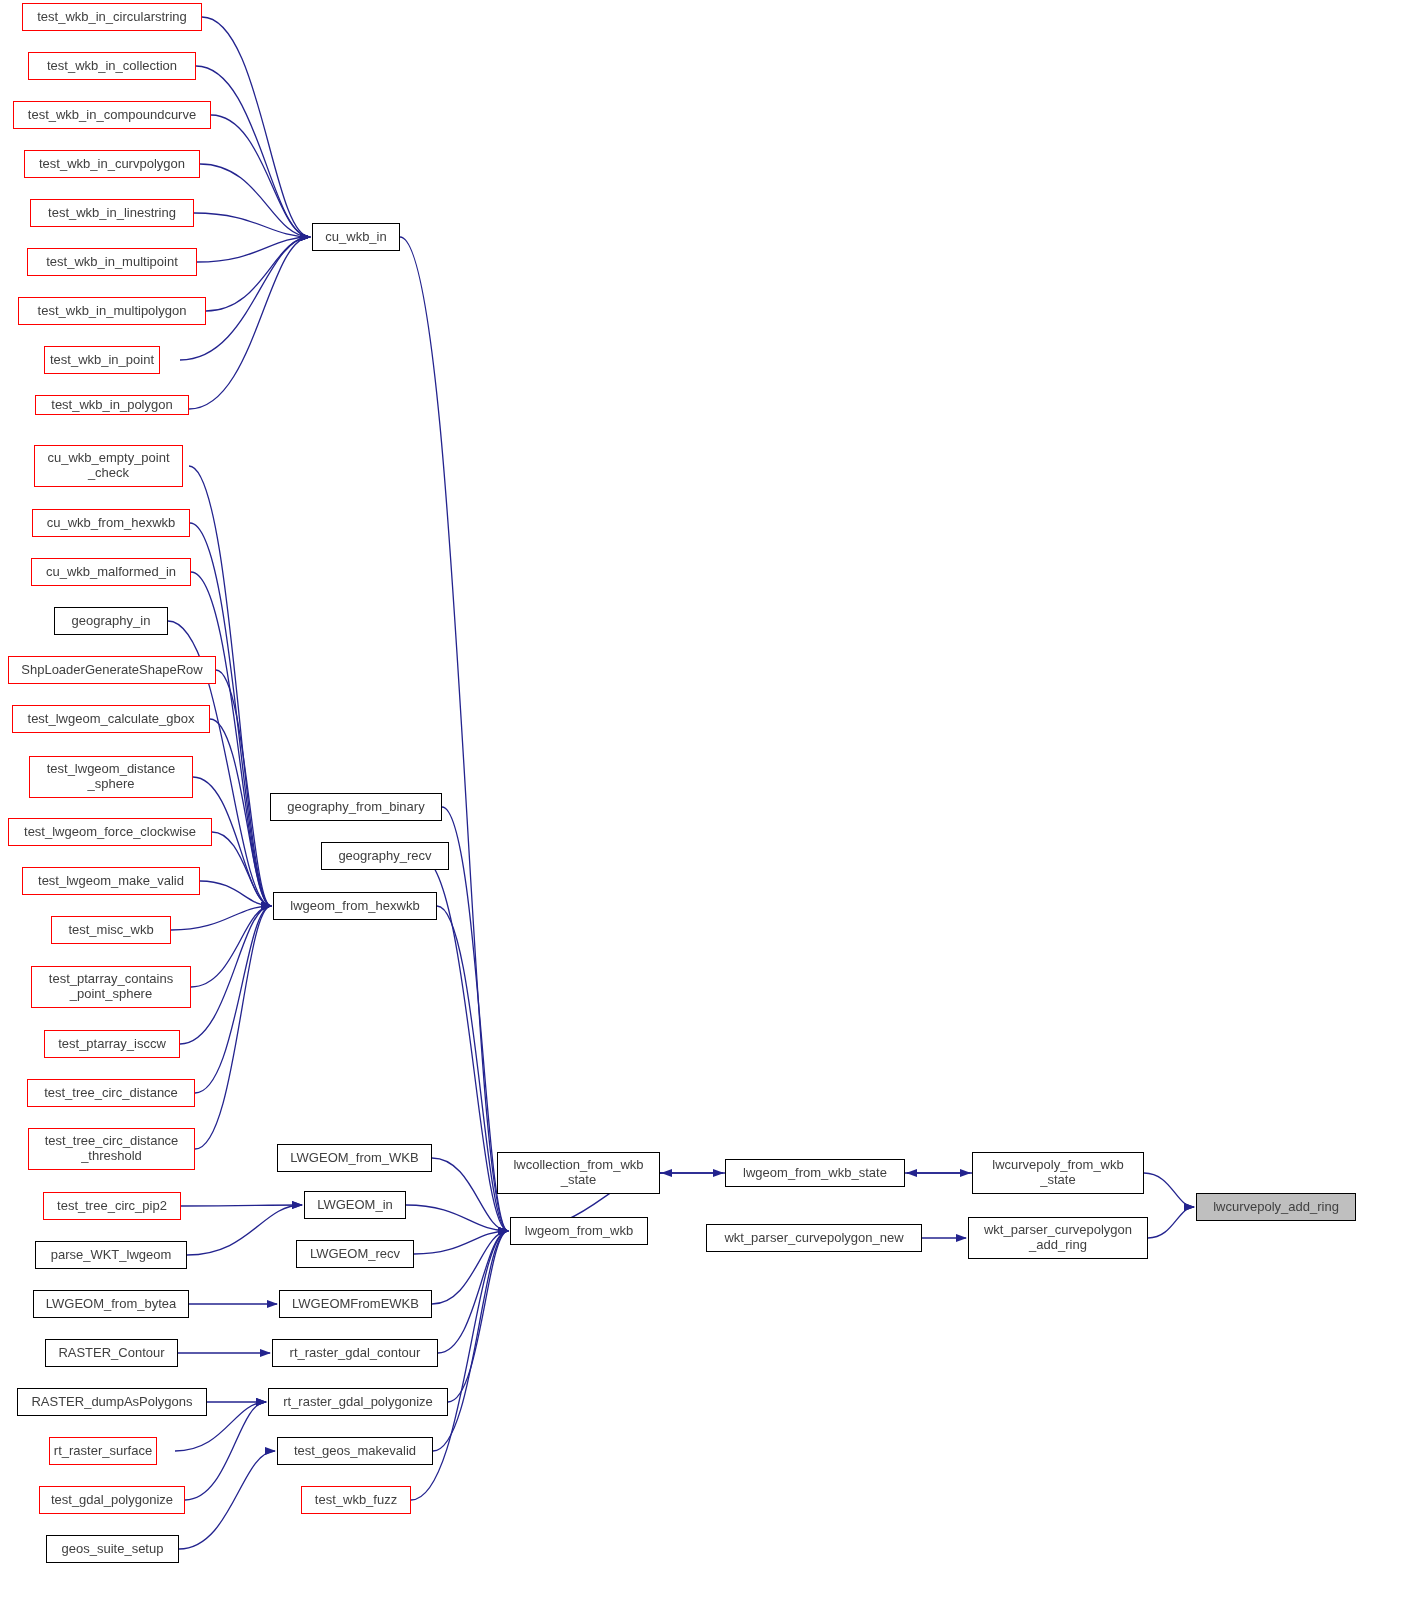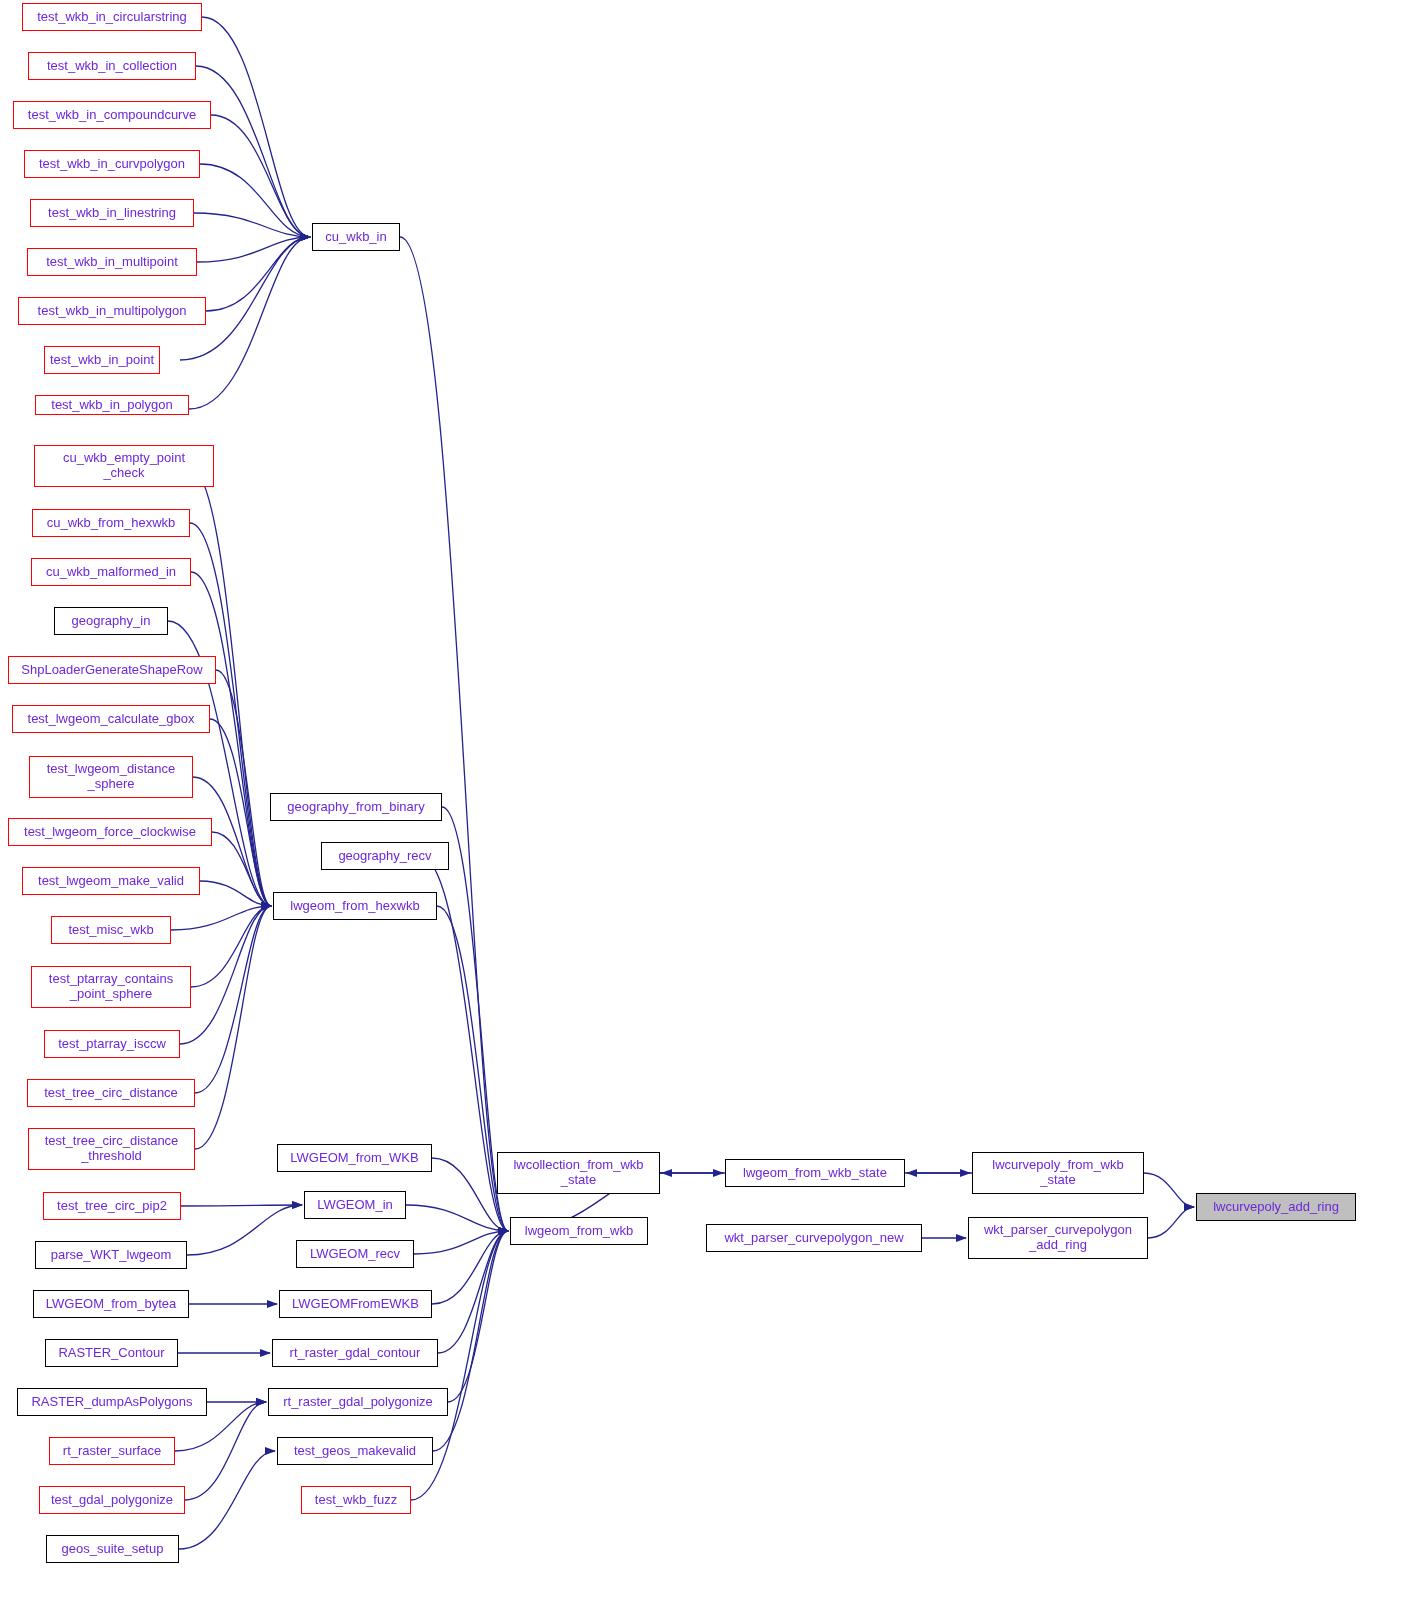--- a/index.html
+++ b/index.html
@@ -25,21 +25,21 @@
   }
   .node {
     position: absolute;
     box-sizing: border-box;
     display: flex;
     align-items: center;
     justify-content: center;
     text-align: center;
     background: #ffffff;
     border: 1px solid #ff0000;
-    color: #6d28d9;
+    color: #404040;
     font-size: 13px;
     line-height: 1.12;
     white-space: pre-line;
     padding: 0 2px;
     z-index: 2;
   }
   .node.black {
     border-color: #000000;
   }
   .node.target {
@@ -114,21 +114,21 @@
   <div id="node-layer">
       <div class="node" style="left: 22px; top: 3px; width: 180px; height: 28px;">test_wkb_in_circularstring</div>
       <div class="node" style="left: 28px; top: 52px; width: 168px; height: 28px;">test_wkb_in_collection</div>
       <div class="node" style="left: 13px; top: 101px; width: 198px; height: 28px;">test_wkb_in_compoundcurve</div>
       <div class="node" style="left: 24px; top: 150px; width: 176px; height: 28px;">test_wkb_in_curvpolygon</div>
       <div class="node" style="left: 30px; top: 199px; width: 164px; height: 28px;">test_wkb_in_linestring</div>
       <div class="node" style="left: 27px; top: 248px; width: 170px; height: 28px;">test_wkb_in_multipoint</div>
       <div class="node" style="left: 18px; top: 297px; width: 188px; height: 28px;">test_wkb_in_multipolygon</div>
       <div class="node" style="left: 44px; top: 346px; width: 116px; height: 28px; text-align: center;">test_wkb_in_point</div>
       <div class="node" style="left: 35px; top: 395px; width: 154px; height: 20px;">test_wkb_in_polygon</div>
-      <div class="node" style="left: 34px; top: 445px; width: 180px; height: 42px;">cu_wkb_empty_point
+      <div class="node" style="left: 34px; top: 445px; width: 149px; height: 42px;">cu_wkb_empty_point
 _check</div>
       <div class="node" style="left: 32px; top: 509px; width: 158px; height: 28px;">cu_wkb_from_hexwkb</div>
       <div class="node" style="left: 31px; top: 558px; width: 160px; height: 28px;">cu_wkb_malformed_in</div>
       <div class="node black" style="left: 54px; top: 607px; width: 114px; height: 28px;">geography_in</div>
       <div class="node" style="left: 8px; top: 656px; width: 208px; height: 28px;">ShpLoaderGenerateShapeRow</div>
       <div class="node" style="left: 12px; top: 705px; width: 198px; height: 28px;">test_lwgeom_calculate_gbox</div>
       <div class="node" style="left: 29px; top: 756px; width: 164px; height: 42px;">test_lwgeom_distance
 _sphere</div>
       <div class="node" style="left: 8px; top: 818px; width: 204px; height: 28px;">test_lwgeom_force_clockwise</div>
       <div class="node" style="left: 22px; top: 867px; width: 178px; height: 28px;">test_lwgeom_make_valid</div>
@@ -137,21 +137,21 @@
 _point_sphere</div>
       <div class="node" style="left: 44px; top: 1030px; width: 136px; height: 28px;">test_ptarray_isccw</div>
       <div class="node" style="left: 27px; top: 1079px; width: 168px; height: 28px;">test_tree_circ_distance</div>
       <div class="node" style="left: 28px; top: 1128px; width: 167px; height: 42px;">test_tree_circ_distance
 _threshold</div>
       <div class="node" style="left: 43px; top: 1192px; width: 138px; height: 28px;">test_tree_circ_pip2</div>
       <div class="node black" style="left: 35px; top: 1241px; width: 152px; height: 28px;">parse_WKT_lwgeom</div>
       <div class="node black" style="left: 33px; top: 1290px; width: 156px; height: 28px;">LWGEOM_from_bytea</div>
       <div class="node black" style="left: 45px; top: 1339px; width: 133px; height: 28px;">RASTER_Contour</div>
       <div class="node black" style="left: 17px; top: 1388px; width: 190px; height: 28px;">RASTER_dumpAsPolygons</div>
-      <div class="node" style="left: 49px; top: 1437px; width: 126px; height: 28px;">rt_raster_surface</div>
+      <div class="node" style="left: 49px; top: 1437px; width: 108px; height: 28px;">rt_raster_surface</div>
       <div class="node" style="left: 39px; top: 1486px; width: 146px; height: 28px;">test_gdal_polygonize</div>
       <div class="node black" style="left: 46px; top: 1535px; width: 133px; height: 28px;">geos_suite_setup</div>
       <div class="node black" style="left: 312px; top: 223px; width: 88px; height: 28px;">cu_wkb_in</div>
       <div class="node black" style="left: 270px; top: 793px; width: 172px; height: 28px;">geography_from_binary</div>
       <div class="node black" style="left: 292px; top: 842px; width: 128px; height: 28px; margin-left: 29px;">geography_recv</div>
       <div class="node black" style="left: 273px; top: 892px; width: 164px; height: 28px;">lwgeom_from_hexwkb</div>
       <div class="node black" style="left: 277px; top: 1144px; width: 155px; height: 28px;">LWGEOM_from_WKB</div>
       <div class="node black" style="left: 304px; top: 1191px; width: 102px; height: 28px;">LWGEOM_in</div>
       <div class="node black" style="left: 296px; top: 1240px; width: 118px; height: 28px;">LWGEOM_recv</div>
       <div class="node black" style="left: 279px; top: 1290px; width: 153px; height: 28px;">LWGEOMFromEWKB</div>

